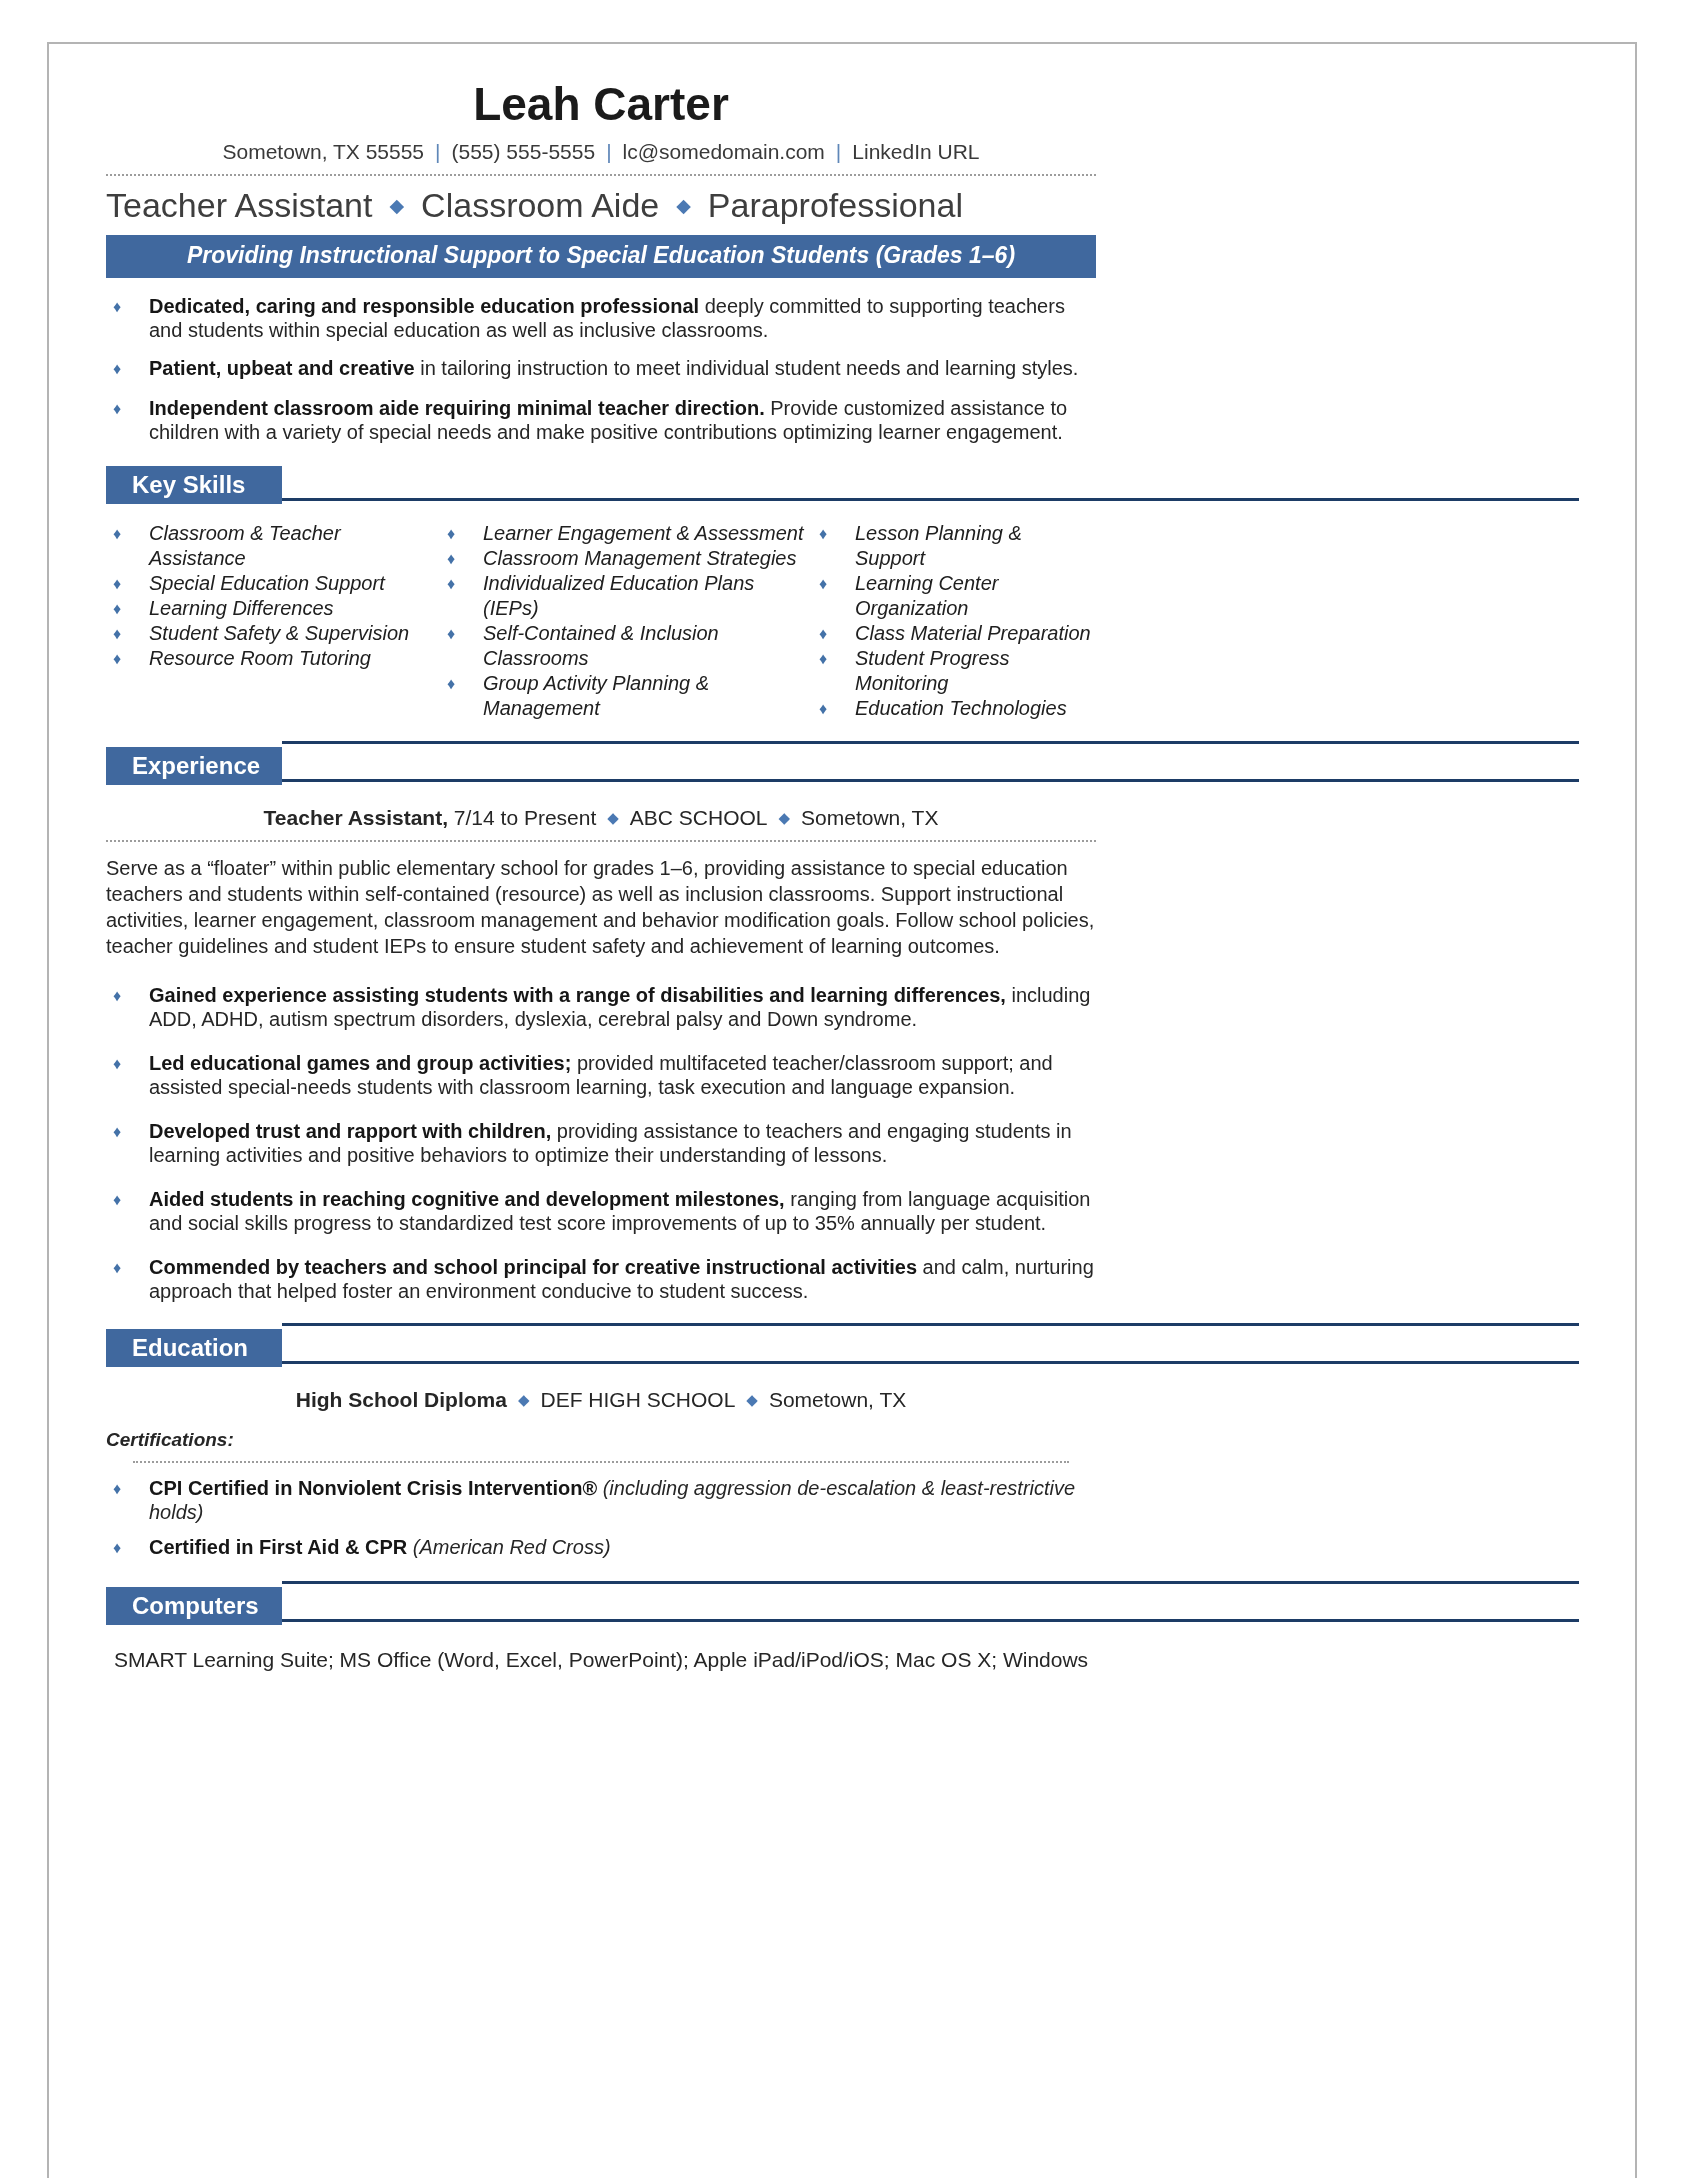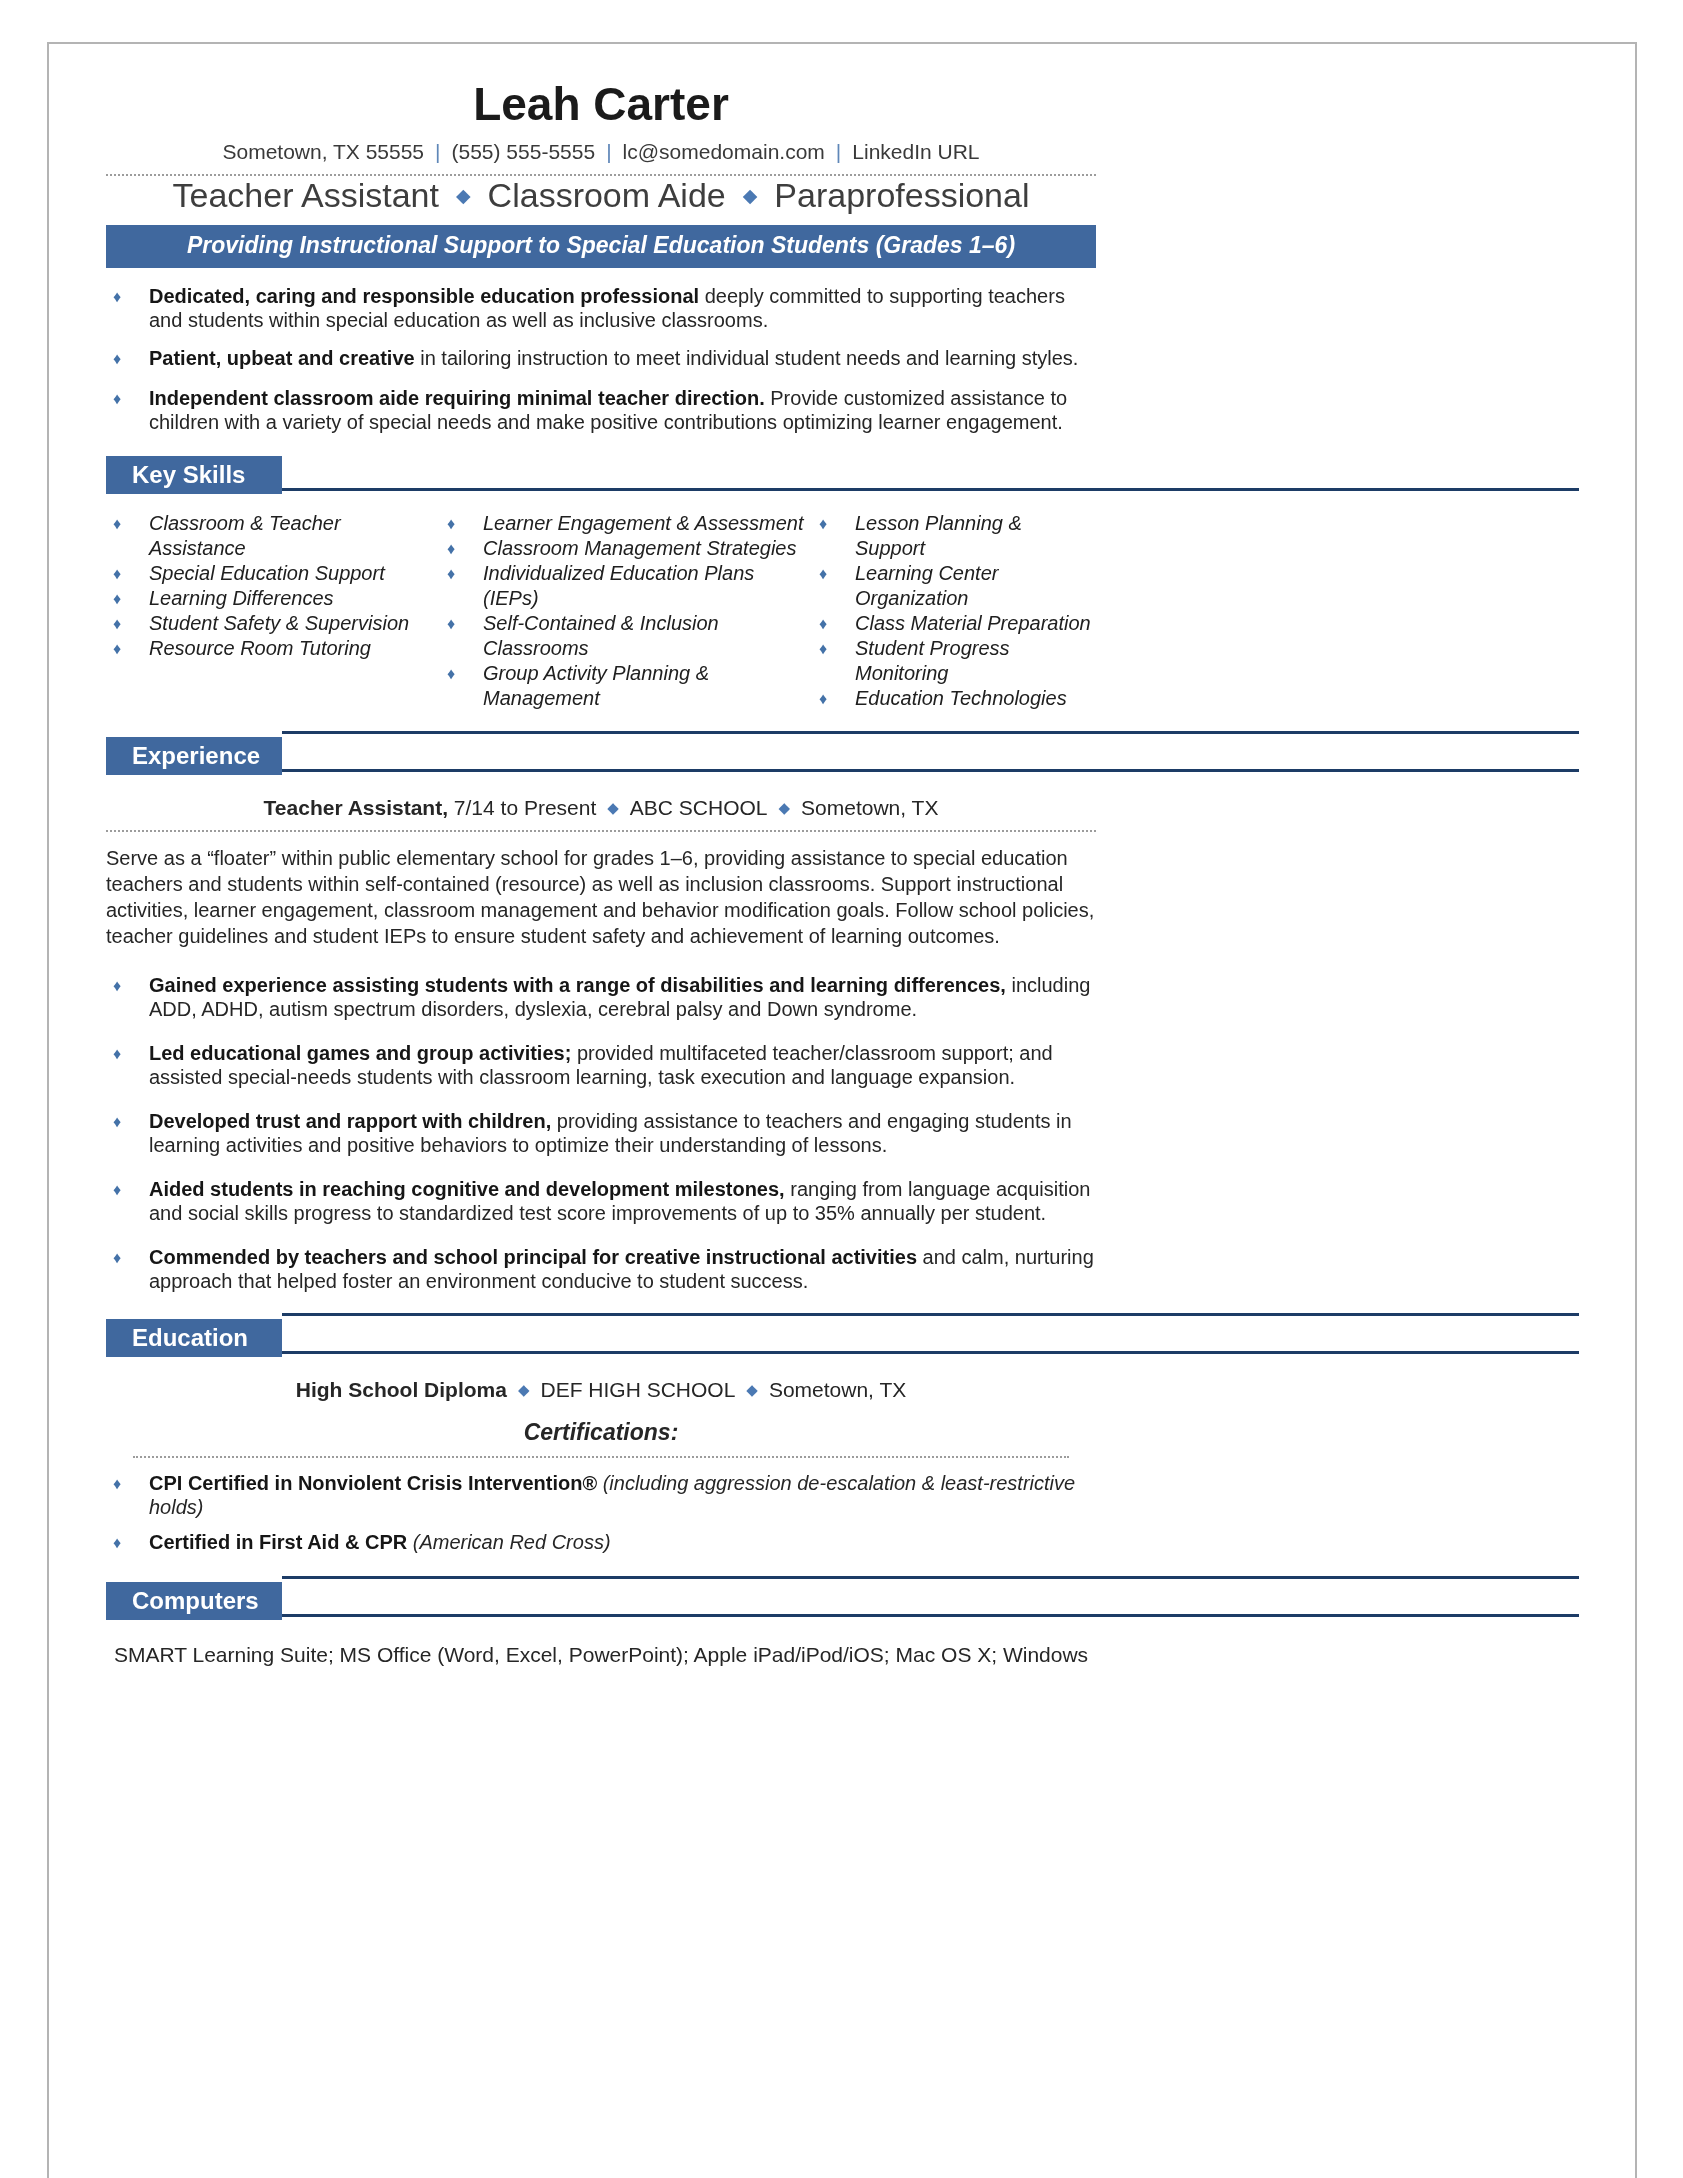--- a/index.html
+++ b/index.html
@@ -7,21 +7,21 @@
         font-family:Liberation Sans, sans-serif;color:#262626;}
   .page-border{position:absolute;left:47px;top:42px;width:1590px;height:2237px;border:2px solid #b4b4b4;box-sizing:border-box;}
   .content{position:absolute;left:106px;top:77px;width:1473px;}
   .col{width:990px;}
 
   .name{margin:0;font-size:46px;font-weight:bold;text-align:center;color:#1b1b1b;}
   .contact{margin-top:9px;text-align:center;font-size:21px;color:#3a3a3a;white-space:nowrap;}
   .psep{color:#5f87b8;margin:0 11px;}
   .dotted{border-bottom:2px dotted #9c9c9c;height:1px;}
   .m-contact{margin-top:9px;}
-  .headline{margin-top:0;text-align:center;font-size:34px;color:#3e3e3e;white-space:nowrap;}
+  .headline{margin-top:10px;font-size:34px;color:#3e3e3e;white-space:nowrap;}
   .dsep-lg{color:#4b79b3;font-size:19px;vertical-align:5px;margin:0 17px;}
   .banner{margin-top:10px;background:#40689e;color:#ffffff;text-align:center;font-size:23px;
           font-weight:bold;font-style:italic;padding:7px 0 9px;}
 
   .blist{margin-top:16px;display:flex;flex-direction:column;gap:14px;}
   .bitem{display:flex;}
   .bullet{flex:0 0 36px;padding-left:7px;color:#4472a8;font-size:16px;line-height:26px;}
   .btext{margin:0;font-size:20px;line-height:24px;color:#262626;}
   .btext b{color:#161616;}
 
@@ -41,21 +41,21 @@
   .sitem{display:flex;line-height:25px;}
   .sitem .bullet{line-height:25px;}
   .stext{font-style:italic;font-size:20px;color:#202020;}
 
   .job-line{margin-top:21px;text-align:center;font-size:21px;color:#262626;white-space:nowrap;}
   .dsep{color:#4b79b3;font-size:15px;vertical-align:2px;margin:0 11px;}
   .m-job{margin-top:9px;}
   .jpara{margin:13px 0 0;font-size:20px;line-height:26px;color:#262626;}
   .xlist{margin-top:24px;gap:20px;}
 
-  .cert-title{margin-top:17px;text-align:center;font-size:23px;font-weight:bold;font-style:italic;color:#262626;}
+  .cert-title{margin-top:17px;font-size:19px;font-weight:bold;font-style:italic;color:#262626;}
   .m-cert{margin:9px auto 0;width:936px;}
   .clist{margin-top:13px;gap:11px;}
   .cit{font-style:italic;}
   .comp-line{margin-top:23px;text-align:center;font-size:21px;color:#262626;}
 </style>
 </head>
 <body>
 
 <div class="page">
   <div class="page-border"></div>

